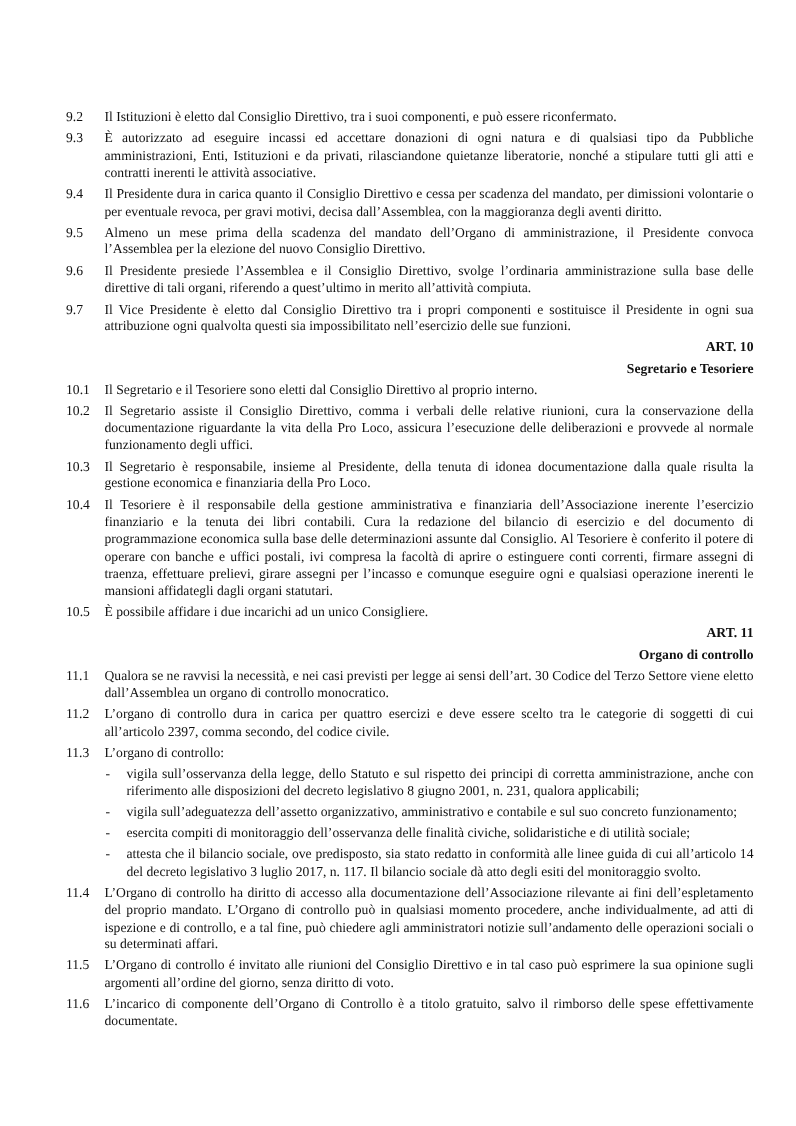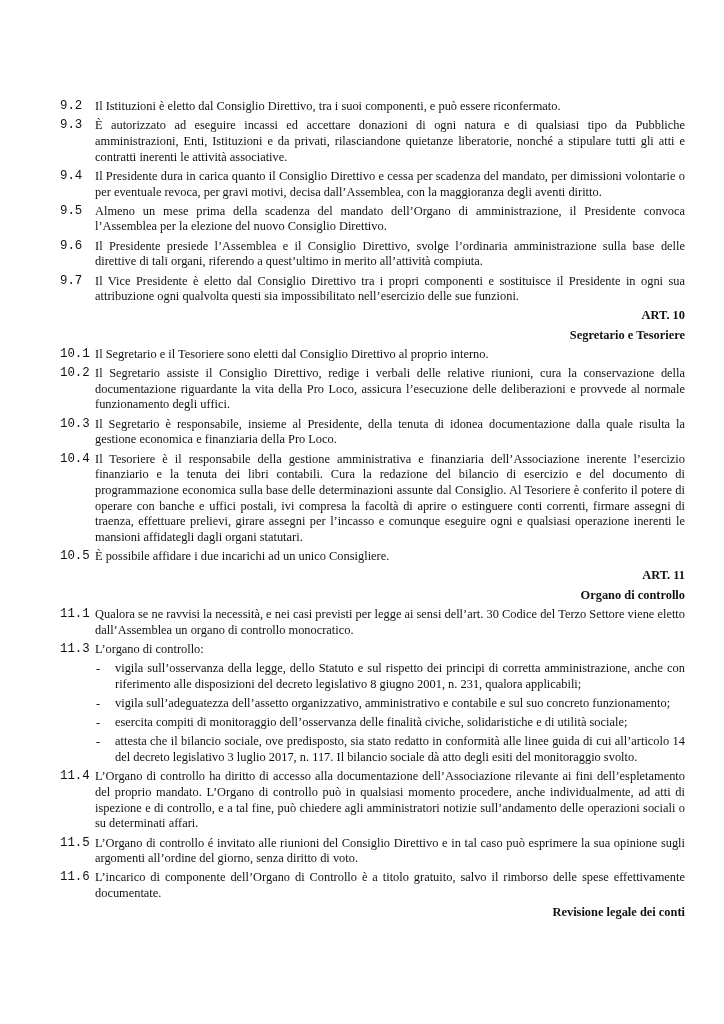--- a/index.html
+++ b/index.html
@@ -2,21 +2,21 @@
 <html><head>
 <meta charset="utf-8">
 <style>
   html, body { margin: 0; padding: 0; background: #ffffff; }
   body {
     width: 724px; height: 1024px; overflow: hidden; position: relative;
     font-family: "Liberation Serif", serif; color: #111; font-size: 12.4px;
   }
   .page { position: absolute; left: 60px; top: 99px; width: 625px; }
   .item { display: flex; margin-bottom: 3.5px; line-height: 15.7px; }
-  .num { flex: 0 0 35px; font-family: Liberation Mono, monospace; }
+  .num { flex: 0 0 35px; }
   .txt { flex: 1; text-align: justify; }
   .art { text-align: right; font-weight: bold; line-height: 15.7px; margin-bottom: 3.5px; }
   .bullet { display: flex; margin-bottom: 3.5px; line-height: 15.7px; }
   .dash { flex: 0 0 19px; padding-left: 1px; }
   .bullet .btxt { flex: 1; text-align: justify; }
   .sub { margin-left: 35px; }
 </style>
 </head>
 <body>
 
@@ -51,21 +51,21 @@
 
   <div>
     <div class="art">ART. 10</div>
     <div class="art">Segretario e Tesoriere</div>
     <div class="item">
         <span class="num">10.1</span>
         <span class="txt">Il Segretario e il Tesoriere sono eletti dal Consiglio Direttivo al proprio interno.</span>
       </div>
     <div class="item">
         <span class="num">10.2</span>
-        <span class="txt">Il Segretario assiste il Consiglio Direttivo, redige i verbali delle relative riunioni, cura la conservazione della documentazione riguardante la vita della Pro Loco, assicura l’esecuzione delle deliberazioni e provvede al normale funzionamento degli uffici.</span>
+        <span class="txt">Il Segretario assiste il Consiglio Direttivo, comma i verbali delle relative riunioni, cura la conservazione della documentazione riguardante la vita della Pro Loco, assicura l’esecuzione delle deliberazioni e provvede al normale funzionamento degli uffici.</span>
       </div>
     <div class="item">
         <span class="num">10.3</span>
         <span class="txt">Il Segretario è responsabile, insieme al Presidente, della tenuta di idonea documentazione dalla quale risulta la gestione economica e finanziaria della Pro Loco.</span>
       </div>
     <div class="item">
         <span class="num">10.4</span>
         <span class="txt">Il Tesoriere è il responsabile della gestione amministrativa e finanziaria dell’Associazione inerente l’esercizio finanziario e la tenuta dei libri contabili. Cura la redazione del bilancio di esercizio e del documento di programmazione economica sulla base delle determinazioni assunte dal Consiglio. Al Tesoriere è conferito il potere di operare con banche e uffici postali, ivi compresa la facoltà di aprire o estinguere conti correnti, firmare assegni di traenza, effettuare prelievi, girare assegni per l’incasso e comunque eseguire ogni e qualsiasi operazione inerenti le mansioni affidategli dagli organi statutari.</span>
       </div>
     <div class="item">
@@ -73,20 +73,24 @@
         <span class="txt">È possibile affidare i due incarichi ad un unico Consigliere.</span>
       </div>
   </div>
 
   <div>
     <div class="art">ART. 11</div>
     <div class="art">Organo di controllo</div>
     <div class="item">
         <span class="num">11.1</span>
         <span class="txt">Qualora se ne ravvisi la necessità, e nei casi previsti per legge ai sensi dell’art. 30 Codice del Terzo Settore viene eletto dall’Assemblea un organo di controllo monocratico.</span>
+      </div>
+    <div class="item">
+        <span class="num">11.2</span>
+        <span class="txt">L’organo di controllo dura in carica per quattro esercizi e deve essere scelto tra le categorie di soggetti di cui all’articolo 2397, comma secondo, del codice civile.</span>
       </div>
     <div class="item">
         <span class="num">11.3</span>
         <span class="txt">L’organo di controllo:</span>
       </div>
     <div class="sub">
       <div class="bullet">
           <span class="dash">-</span>
           <span class="btxt">vigila sull’osservanza della legge, dello Statuto e sul rispetto dei principi di corretta amministrazione, anche con riferimento alle disposizioni del decreto legislativo 8 giugno 2001, n. 231, qualora applicabili;</span>
         </div>
@@ -111,16 +115,15 @@
         <span class="num">11.5</span>
         <span class="txt">L’Organo di controllo é invitato alle riunioni del Consiglio Direttivo e in tal caso può esprimere la sua opinione sugli argomenti all’ordine del giorno, senza diritto di voto.</span>
       </div>
     <div class="item">
         <span class="num">11.6</span>
         <span class="txt">L’incarico di componente dell’Organo di Controllo è a titolo gratuito, salvo il rimborso delle spese effettivamente documentate.</span>
       </div>
   </div>
 
   <div>
-    <div class="art">Revisione legale dei conti</div>
   </div>
 
 </div>
 
 </body></html>

